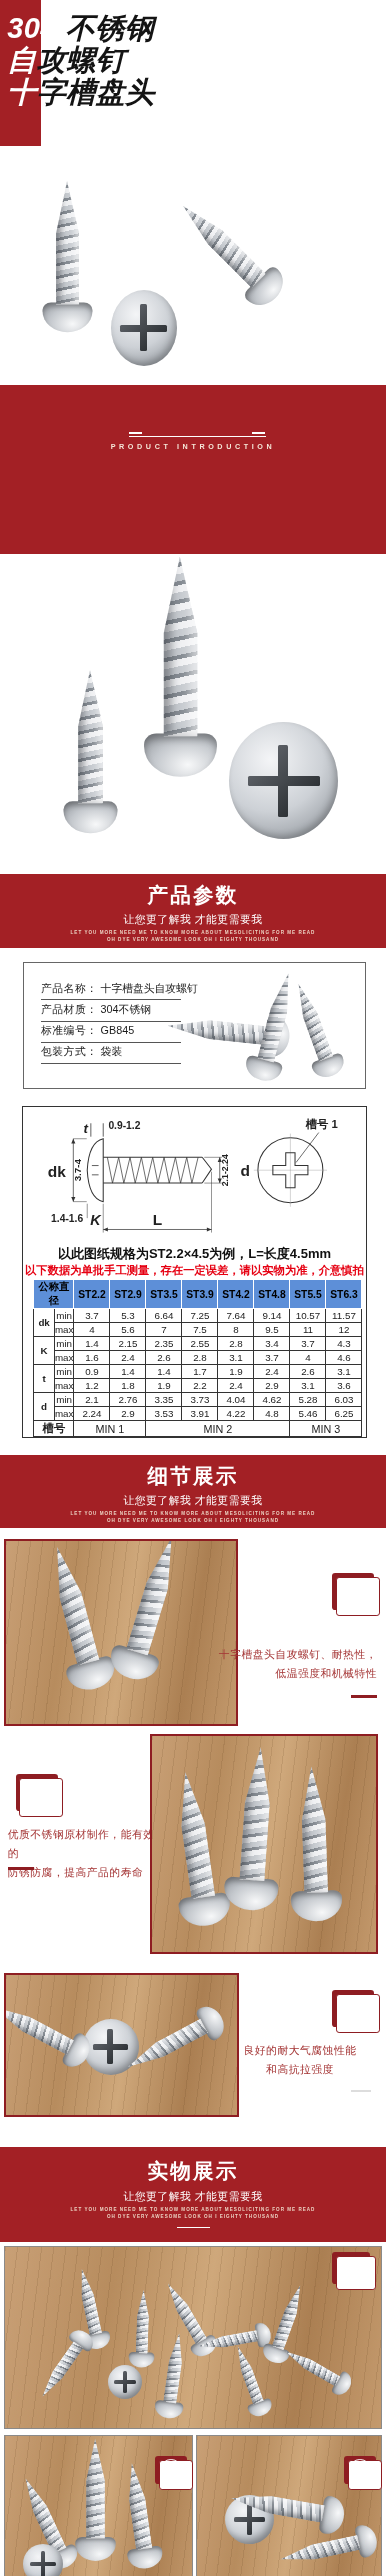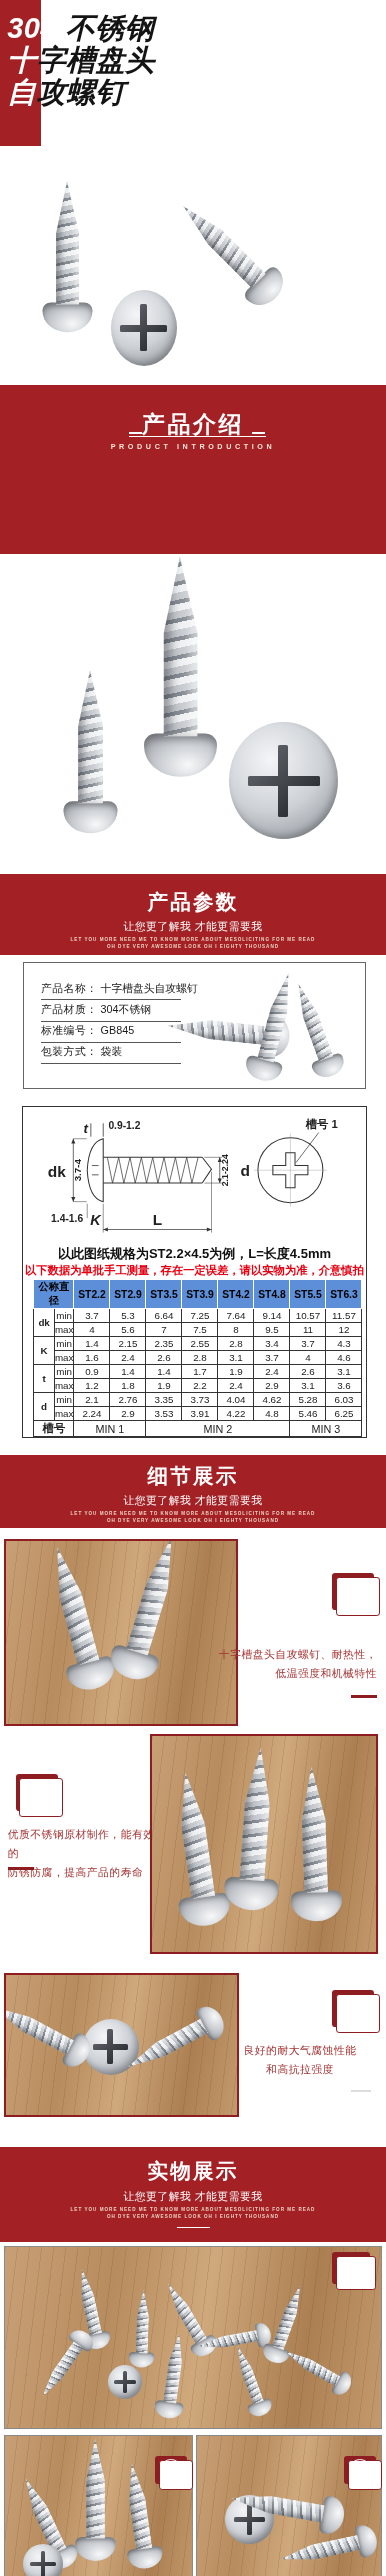--- a/index.html
+++ b/index.html
@@ -92,62 +92,61 @@
   svg text{font-family:"Liberation Sans",sans-serif;fill:#222;}
 </style>
 </head>
 <body>
 
 <div id="page">
 
   <div class="abs hdr-red"></div>
   <div class="abs hdr-text">
     <div><span class="a">304</span><span class="b"> 不锈钢</span></div>
+    <div><span class="a">自</span><span class="b">攻螺钉</span></div>
     <div><span class="a">十</span><span class="b">字槽盘头</span></div>
-    <div><span class="a">自</span><span class="b">攻螺钉</span></div>
   </div>
 
   <div class="abs" style="left:31px;top:157px;width:325px;height:224px;">
     <div class="scrw" style="left:23px;top:59px;transform:rotate(180deg) scale(1.85);">
         <div class="s-head"></div>
         <div class="s-shaft"></div>
       </div>
     <div class="s-face" style="left:80px;top:133px;width:66px;height:76px;">
       <div class="s-cross" style="left:29px;top:14.4px;width:7.2px;height:47px;"></div>
       <div class="s-cross" style="left:9.3px;top:35px;width:47px;height:7.2px;"></div>
     </div>
     <div class="scrw" style="left:185px;top:54px;transform:rotate(135deg) scale(1.6);">
         <div class="s-head"></div>
         <div class="s-shaft"></div>
       </div>
   </div>
 
   <div class="abs redsec" style="top:385px;height:169px;"></div>
-  <div class="abs intro-title">产品介绍</div>
   <div class="abs dash" style="left:129px;top:432px;width:13.4px;"></div>
   <div class="abs dash" style="left:252px;top:432px;width:13.4px;"></div>
   <div class="abs intro-rule"></div>
   <div class="abs intro-en">PRODUCT INTRODUCTION</div>
 
   <div class="abs" style="left:36px;top:567px;width:314px;height:304px;">
     <div class="scrw" style="left:41px;top:144px;transform:rotate(180deg) scale(2.0);">
         <div class="s-head"></div>
         <div class="s-shaft"></div>
       </div>
     <div class="scrw" style="left:131px;top:59px;transform:rotate(180deg) scale(2.7);">
         <div class="s-head"></div>
         <div class="s-shaft"></div>
       </div>
     <div class="s-face" style="left:193px;top:155px;width:109px;height:117px;">
       <div class="s-cross" style="left:49px;top:23px;width:10.3px;height:72px;"></div>
       <div class="s-cross" style="left:18.5px;top:54px;width:72px;height:10.3px;"></div>
     </div>
   </div>
 
-  <div class="abs redsec" style="top:874px;height:74px;padding-top:7px;">
+  <div class="abs redsec" style="top:874px;height:74px;padding-top:0;">
     <div class="t" style="margin-top:6.7px;">产品参数</div>
     <div class="sub">让您更了解我 才能更需要我</div>
     <div class="en">
       <div>LET YOU MORE NEED ME TO KNOW MORE ABOUT MESOLICITING FOR ME READ</div>
       <div>OH DYE VERY AWESOME LOOK OH I EIGHTY THOUSAND</div>
     </div>
     <div class="wline"></div>
   </div>
 
   <div class="abs infobox">

